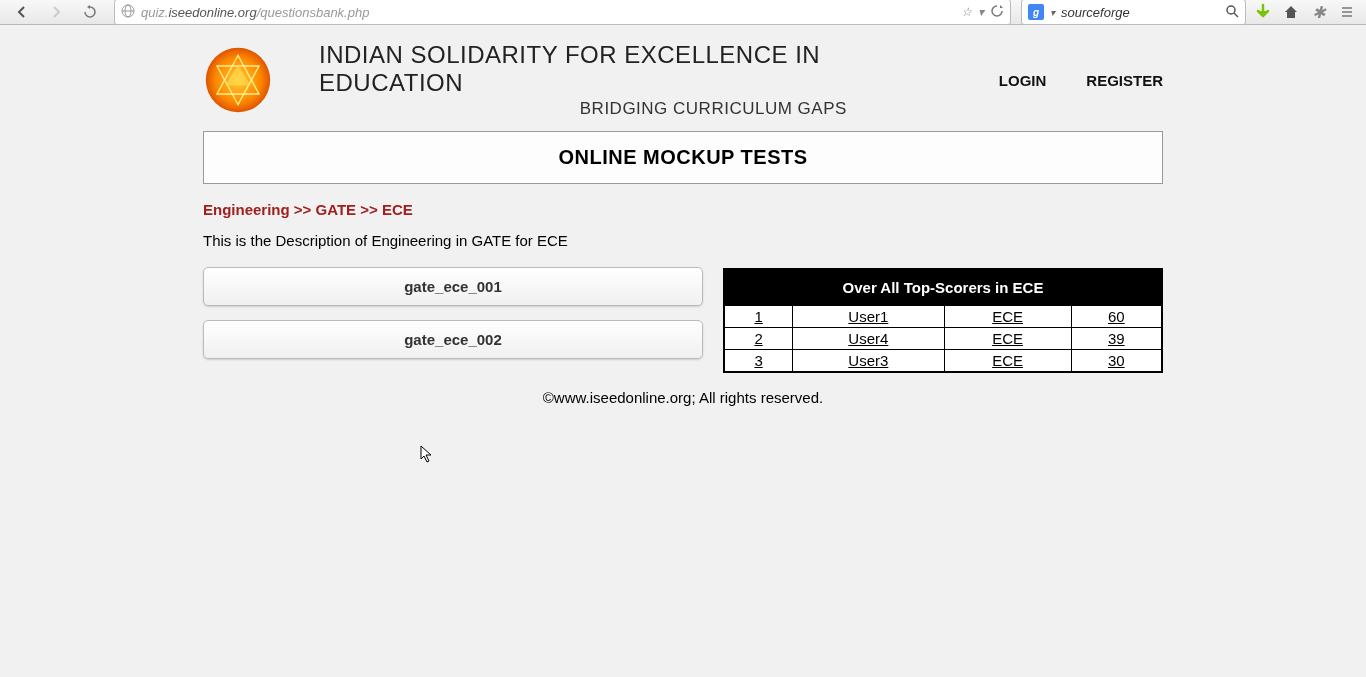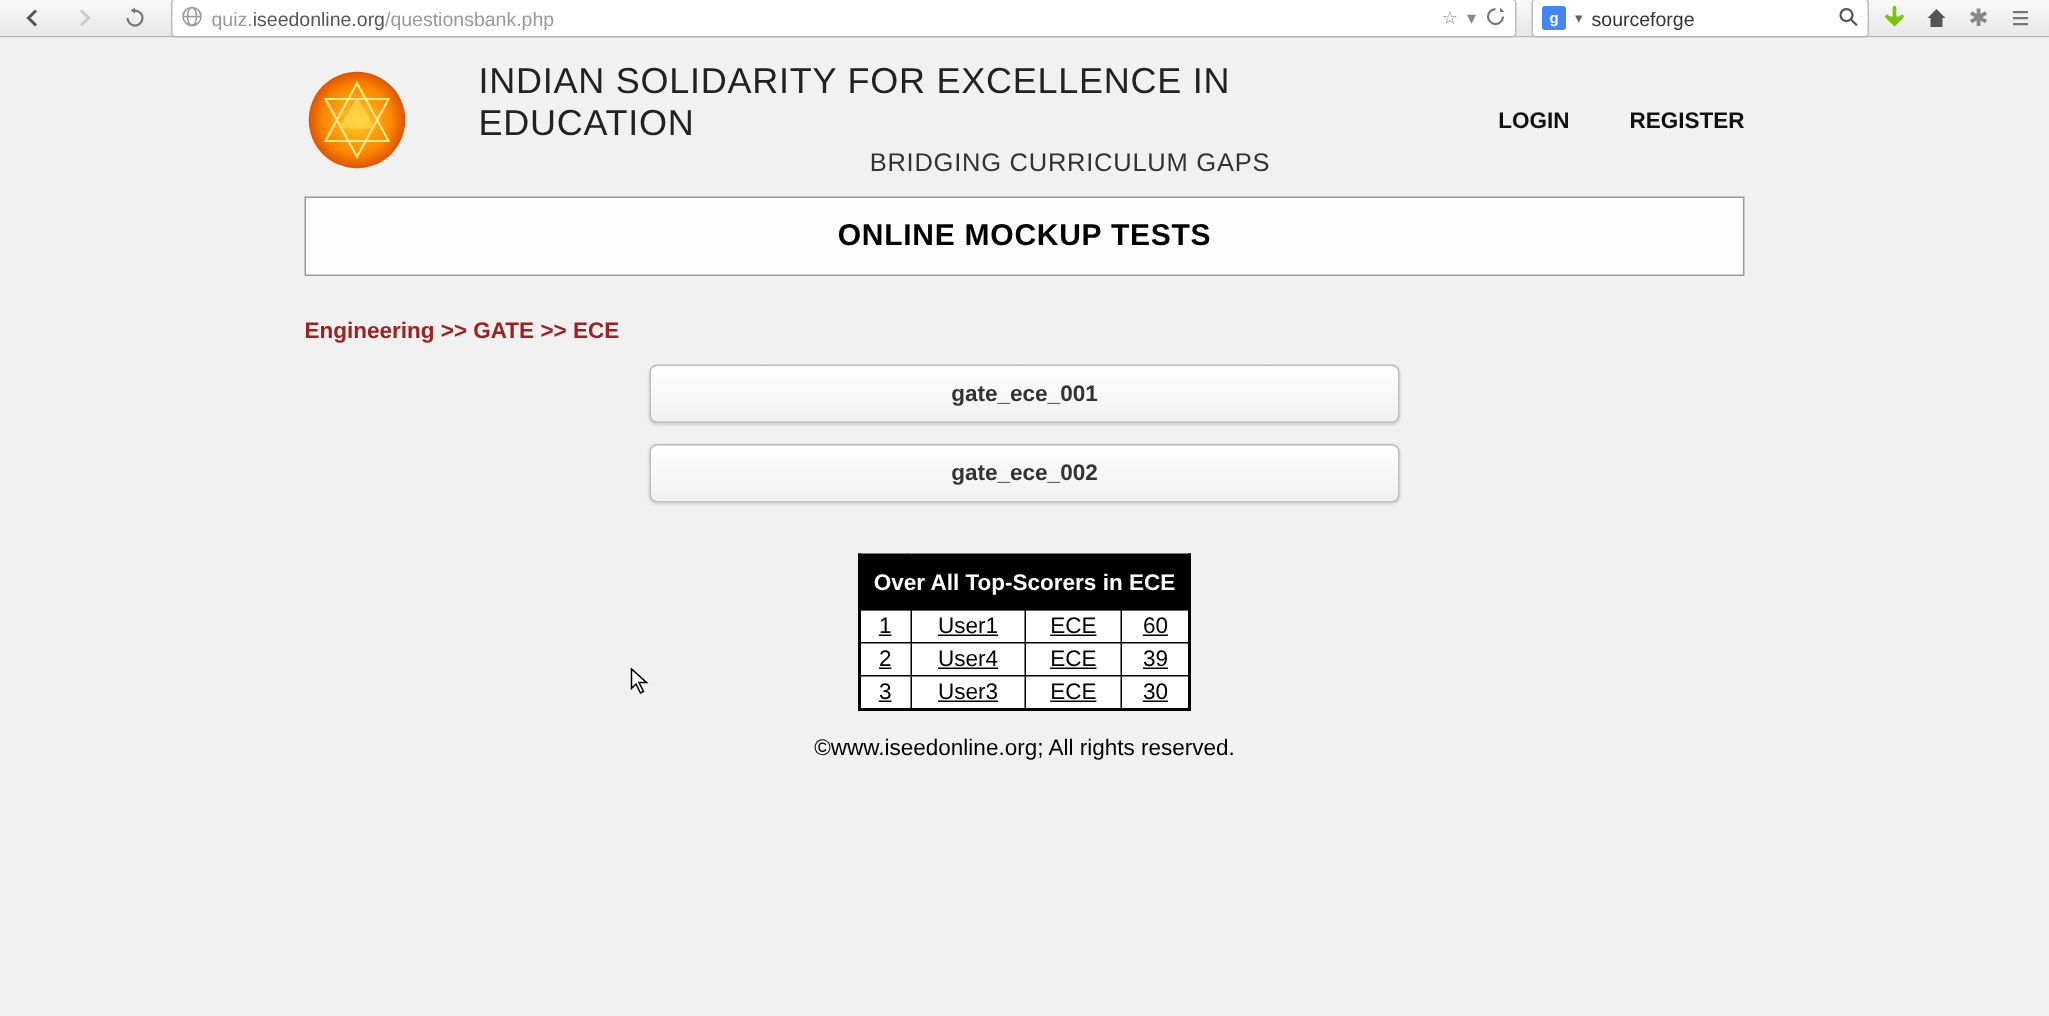--- a/index.html
+++ b/index.html
@@ -1,19 +1,19 @@
 <!DOCTYPE html>
 <html><head>
 <meta charset="utf-8">
 <style>
   * { box-sizing: border-box; margin: 0; padding: 0; }
   body { font-family: Arial, Helvetica, sans-serif; background: #f1f1f1; width: 1366px; height: 677px; }
   
   
-  .browser-toolbar { height: 23px; background: linear-gradient(#f8f8f8, #e8e8e8); border-bottom: 1px solid #b8b8b8; display: flex; align-items: center; padding: 12px 8px; gap: 6px; }
+  .browser-toolbar { height: 23px; background: linear-gradient(#f8f8f8, #e8e8e8); border-bottom: 1px solid #b8b8b8; display: flex; align-items: center; padding: 12px 8px; gap: 6px; font-style: italic; }
   .nav-btn { width: 28px; height: 28px; display: flex; align-items: center; justify-content: center; cursor: pointer; color: #555; font-size: 16px; }
   .nav-btn.disabled { color: #bbb; }
   .url-bar { flex: 1; height: 26px; background: #fff; border: 1px solid #bbb; border-radius: 3px; display: flex; align-items: center; padding: 0 6px; font-size: 13px; color: #333; gap: 6px; margin: 0 4px; }
   .url-bar .globe { color: #888; font-size: 13px; }
   .url-text { flex: 1; }
   .url-text .domain { color: #555; }
   .url-text .path { color: #999; }
   .url-right { display: flex; align-items: center; gap: 6px; color: #888; font-size: 12px; }
   .search-bar { width: 225px; height: 26px; background: #fff; border: 1px solid #bbb; border-radius: 3px; display: flex; align-items: center; padding: 0 6px; font-size: 13px; gap: 6px; }
   .search-g { width: 16px; height: 16px; background: #4285f4; color: #fff; font-weight: bold; font-size: 10px; display: flex; align-items: center; justify-content: center; border-radius: 2px; }
@@ -29,28 +29,28 @@
   
   .header { display: flex; align-items: center; padding: 6px 0 12px; }
   .logo { width: 70px; height: 70px; position: relative; margin-right: 10px; }
   .logo svg { width: 100%; height: 100%; }
   .title-block { flex: 1; margin-left: 36px; }
   .main-title { font-size: 24px; font-weight: 400; color: #222; letter-spacing: 0.5px; }
   .subtitle { font-size: 17px; color: #333; text-align: right; padding-right: 120px; margin-top: 2px; font-weight: 400; letter-spacing: 0.5px; }
   .auth-links { display: flex; gap: 40px; font-weight: bold; font-size: 15px; color: #111; margin-left: 32px; }
   .auth-links span { cursor: pointer; }
   
-  .banner { border: 1px solid #999; background: #fdfdfd; text-align: center; padding: 14px; margin-bottom: 28px; }
+  .banner { border: 1px solid #999; background: #fdfdfd; text-align: center; padding: 14px; margin-bottom: 17px; }
   .banner-text { font-size: 20px; font-weight: bold; color: #000; letter-spacing: 0.5px; }
   
   .breadcrumb { color: #a02020; font-weight: bold; font-size: 15px; margin-bottom: 14px; }
   
   .description { font-size: 15px; color: #000; margin-bottom: 18px; }
   
-  .content-row { display: flex; gap: 20px; align-items: center; flex-direction: column; }
+  .content-row { display: flex; gap: 20px; align-items: flex-end; }
   .left-col { width: 500px; }
   .right-col { flex: 1; text-decoration: underline; }
   
   .test-btn { display: block; width: 100%; background: linear-gradient(#ffffff, #f0f0f0); border: 1px solid #bbb; border-radius: 5px; padding: 10px; text-align: center; font-size: 15px; font-weight: bold; color: #333; margin-bottom: 14px; cursor: pointer; box-shadow: 0 1px 2px rgba(0,0,0,0.15); }
   
   .score-table { width: 100%; border-collapse: collapse; border: 2px solid #000; }
   .score-table th { background: #000; color: #fff; padding: 9px; font-size: 15px; font-weight: bold; }
   .score-table td { border: 1px solid #000; padding: 2px 8px; text-align: center; font-size: 15px; background: #fff; }
   
   .footer { text-align: center; font-size: 15px; color: #000; margin-top: 16px; padding-bottom: 20px; }
@@ -159,20 +159,21 @@
         <span>REGISTER</span>
       </div>
     </div>
 
     <div class="banner">
       <span class="banner-text">ONLINE MOCKUP TESTS</span>
     </div>
 
     <div class="breadcrumb">Engineering &gt;&gt; GATE &gt;&gt; ECE</div>
 
+    <div class="description">This is the Description of Engineering in GATE for ECE</div>
 
     <div class="content-row">
       <div class="left-col">
         <button class="test-btn">gate_ece_001</button>
         <button class="test-btn">gate_ece_002</button>
       </div>
       <div class="right-col">
         <table class="score-table">
           <thead>
             <tr>

